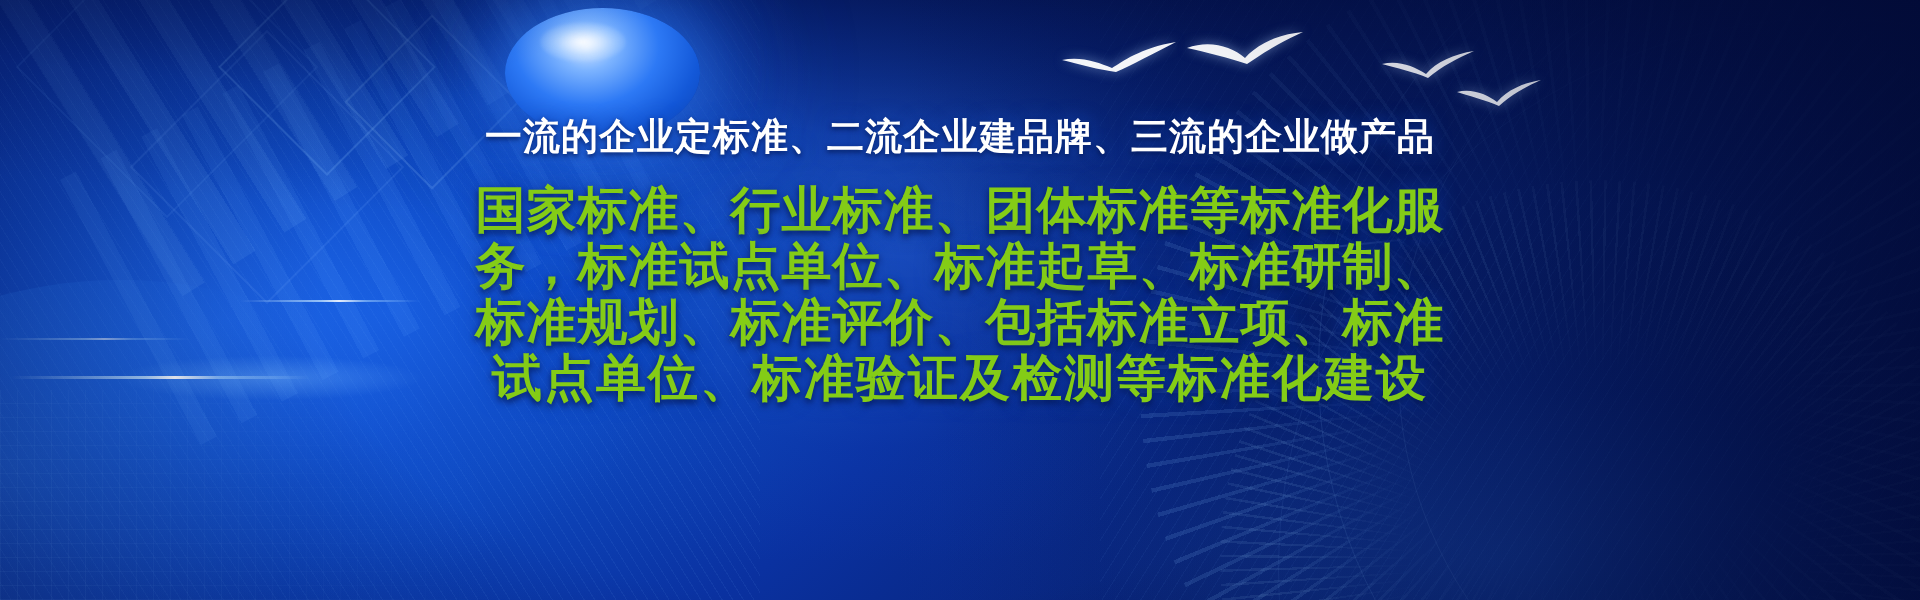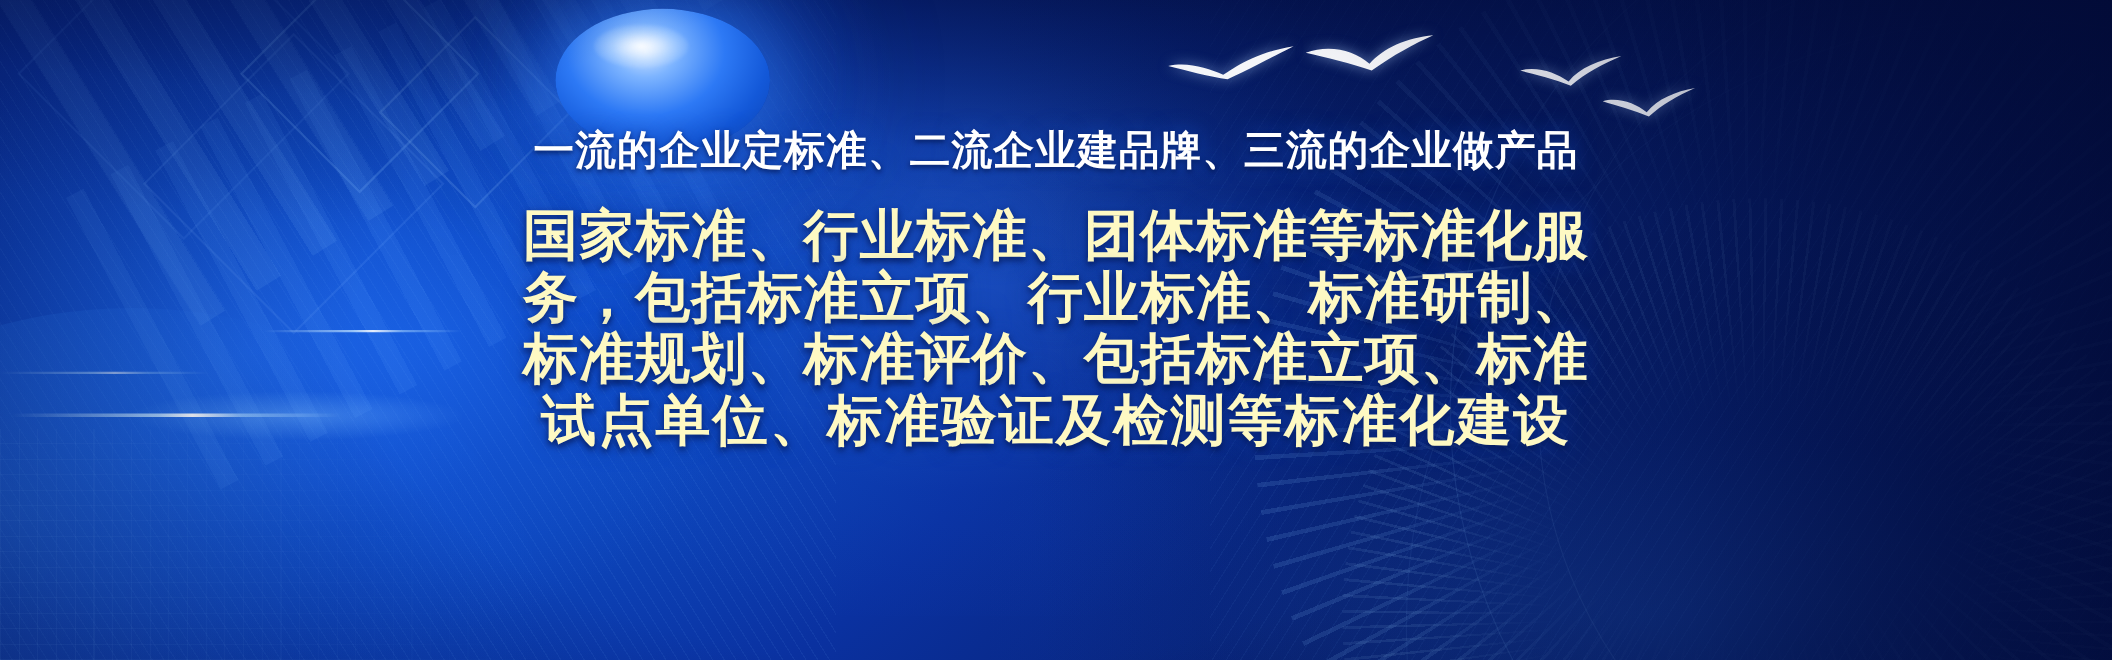--- a/index.html
+++ b/index.html
@@ -1,18 +1,18 @@
 <!DOCTYPE html>
 <html><head>
 <meta charset="utf-8">
 <style>
   html,body{margin:0;padding:0;background:#0a1a52;}
   #banner{
     position:relative;width:1920px;height:600px;overflow:hidden;
-    font-family:Liberation Sans, sans-serif;
+    font-family:Liberation Mono, monospace;
     background:#0b2a8c;
   }
   
   .bg-base{
     position:absolute;inset:0;
     background:
       radial-gradient(ellipse 900px 640px at 20% 52%, #1358d8 0%, #0d47bd 30%, #0a31a0 58%, #07206f 100%),
       linear-gradient(125deg,#0d49c4 0%,#0b3ba8 35%,#082a86 65%,#041a5c 100%);
   }
   .bg-darktop{
@@ -152,21 +152,21 @@
     position:absolute;left:0;right:0;top:112px;text-align:center;
     color:#ffffff;font-size:37px;font-weight:bold;letter-spacing:1px;
     text-shadow:0 0 18px rgba(20,70,180,.9), 0 2px 5px rgba(2,14,60,.85);
     white-space:nowrap;
   }
   .body-block{
     position:absolute;left:50%;top:186px;transform:translateX(-50%);
     width:1040px;text-align:center;
   }
   .body-line{
-    color:#fef9c3;font-size:50px;font-weight:bold;line-height:56px;
+    color:#84cc16;font-size:50px;font-weight:bold;line-height:56px;
     letter-spacing:1px;white-space:nowrap;
     text-shadow:0 0 20px rgba(15,60,170,.95), 0 3px 6px rgba(2,12,56,.9);
   }
   .body-line.l4{letter-spacing:2px;}
 </style>
 </head>
 <body>
 
 <div id="banner">
 
@@ -228,19 +228,19 @@
     </svg>
   </div>
 
   <div class="vignette"></div>
 
   <div class="text-wrap">
     <div class="headline">一流的企业定标准、二流企业建品牌、三流的企业做产品</div>
 
     <div class="body-block">
       <div class="body-line l1">国家标准、行业标准、团体标准等标准化服</div>
-      <div class="body-line l2">务，包括标准立项、行业标准、标准研制、</div>
+      <div class="body-line l2">务，标准试点单位、标准起草、标准研制、</div>
       <div class="body-line l3">标准规划、标准评价、包括标准立项、标准</div>
       <div class="body-line l4">试点单位、标准验证及检测等标准化建设</div>
     </div>
   </div>
 
 </div>
 
 </body></html>

